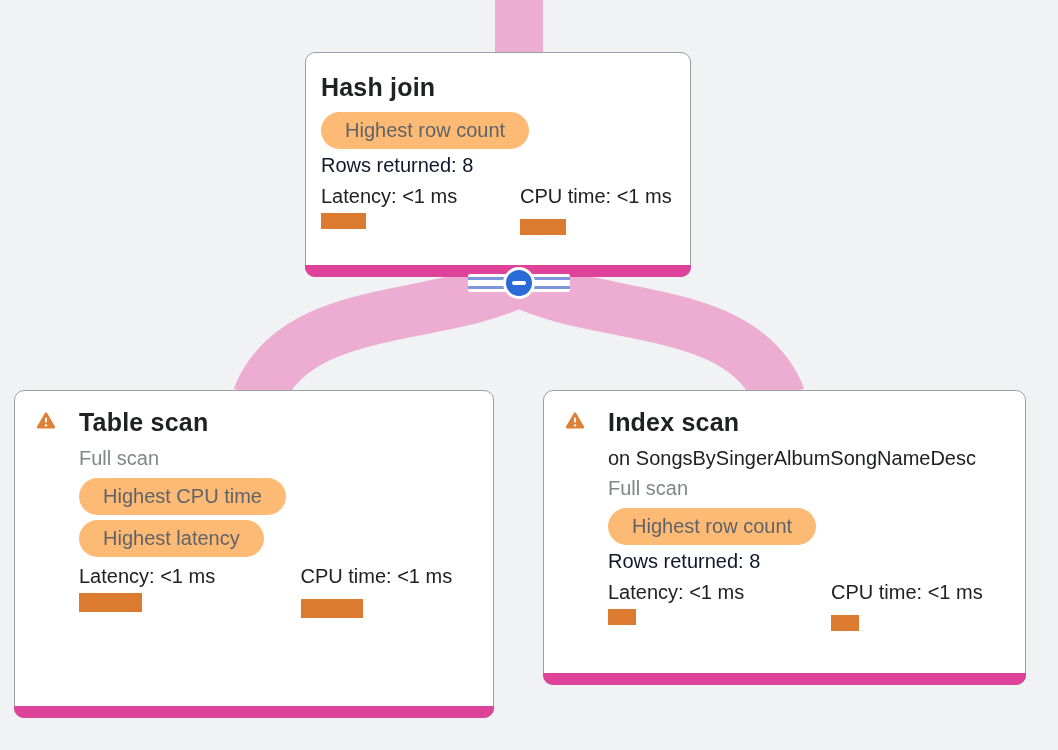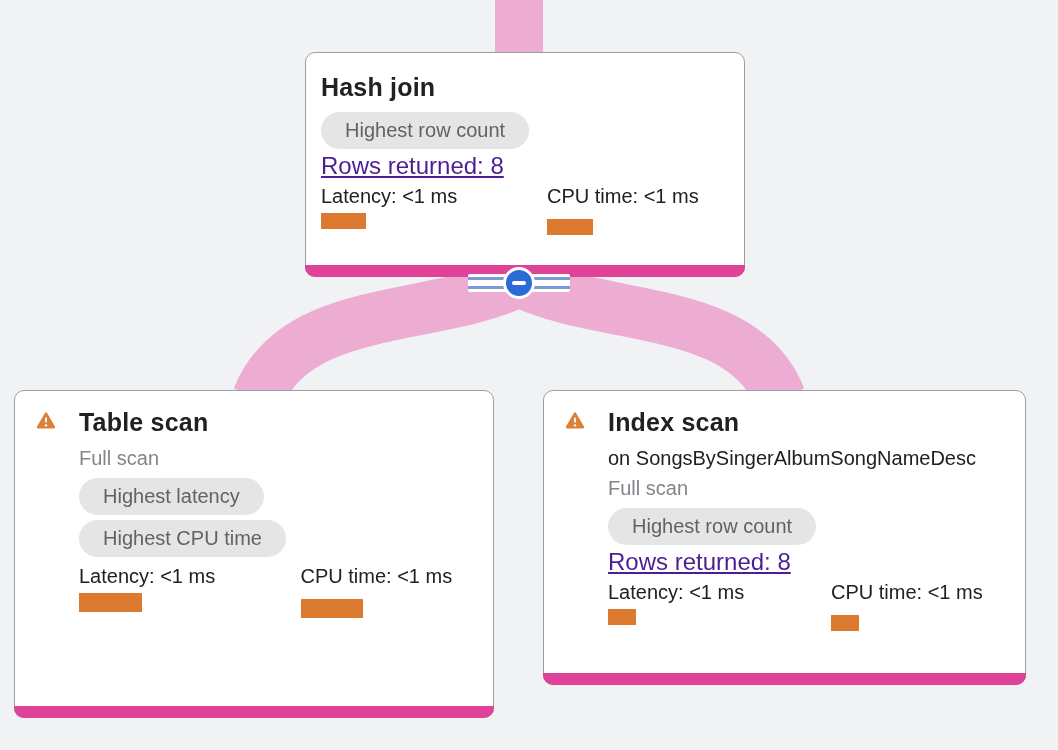--- a/index.html
+++ b/index.html
@@ -20,40 +20,40 @@
     background:#ffffff;
     border:1px solid #9aa0a6;
     border-radius:10px;
     z-index:1;
   }
   .accent {
     position:absolute; left:-1px; right:-1px; bottom:-1px; height:12px;
     background:#de4399;
     border-radius:0 0 10px 10px;
   }
-  .card-hash  { left:305px; top:52px;  width:440px; height:225px; padding:19px 15px 0 15px; }
+  .card-hash  { left:305px; top:52px;  width:386px; height:225px; padding:19px 15px 0 15px; }
   .card-table { left:14px;  top:390px; width:480px; height:328px; padding:16px 15px 0 64px; }
   .card-index { left:543px; top:390px; width:483px; height:295px; padding:16px 15px 0 64px; }
 
   .warn-icon { position:absolute; left:21px; top:20px; width:20px; height:19px; }
 
   .title {
     font-size:25px; font-weight:600; letter-spacing:0.2px;
     color:#202124; margin:0 0 10px 0; line-height:30px;
   }
   .sub    { font-size:20px; color:#202124; margin:0 0 7px 0;  line-height:23px; }
   .muted  { font-size:20px; color:#81868b; margin:0 0 8px 0;  line-height:23px; }
   .pill-row { margin:0 0 5px 0; }
   .pill {
     display:inline-block;
-    background:#e5e5e5; color:#5f6368;
+    background:#fdba74; color:#5f6368;
     font-size:20px; line-height:23px;
     padding:7px 24px; border-radius:19px;
   }
-  .rows   { font-size:24px; color:#4c1d95; margin:5px 0 0 0; line-height:23px;text-decoration:underline; }
+  .rows   { font-size:20px; color:#0f172a; margin:5px 0 0 0; line-height:23px; }
   .metrics { display:flex; margin-top:8px;gap:44px; }
   .metric  { width:192px; }
   .metric-label { font-size:20px; color:#202124; margin:0; line-height:23px; }
   .bar { background:#dc7b30; margin-top:5px; width:45px; height:16px; }
   .metric-cpu .bar { margin-top:11px; }
 
   
   .collapse-ctl {
     position:absolute; left:468px; top:274px; width:102px; height:18px;
     z-index:3; cursor:pointer;
@@ -116,24 +116,24 @@
 
   <div class="card card-table">
     <svg class="warn-icon" viewBox="0 0 24 22">
       <path d="M10.7 1.9 L1.2 18.3 a1.5 1.5 0 0 0 1.3 2.2 h19 a1.5 1.5 0 0 0 1.3 -2.2 L13.3 1.9 a1.5 1.5 0 0 0 -2.6 0 Z" fill="#dd8038"></path>
       <rect x="10.9" y="7.3" width="2.2" height="6.2" rx="1.1" fill="#ffffff"></rect>
       <circle cx="12" cy="16.8" r="1.4" fill="#ffffff"></circle>
     </svg>
     <h2 class="title">Table scan</h2>
     <p class="muted">Full scan</p>
     <div class="pill-row">
-      <span class="pill">Highest latency</span>
+      <span class="pill">Highest CPU time</span>
     </div>
     <div class="pill-row">
-      <span class="pill">Highest CPU time</span>
+      <span class="pill">Highest latency</span>
     </div>
     <div class="metrics">
       <div class="metric">
         <p class="metric-label">Latency: &lt;1 ms</p>
         <div class="bar" style="width: 63px; height: 19px;"></div>
       </div>
       <div class="metric metric-cpu">
         <p class="metric-label">CPU time: &lt;1 ms</p>
         <div class="bar" style="width: 62px; height: 19px;"></div>
       </div>

